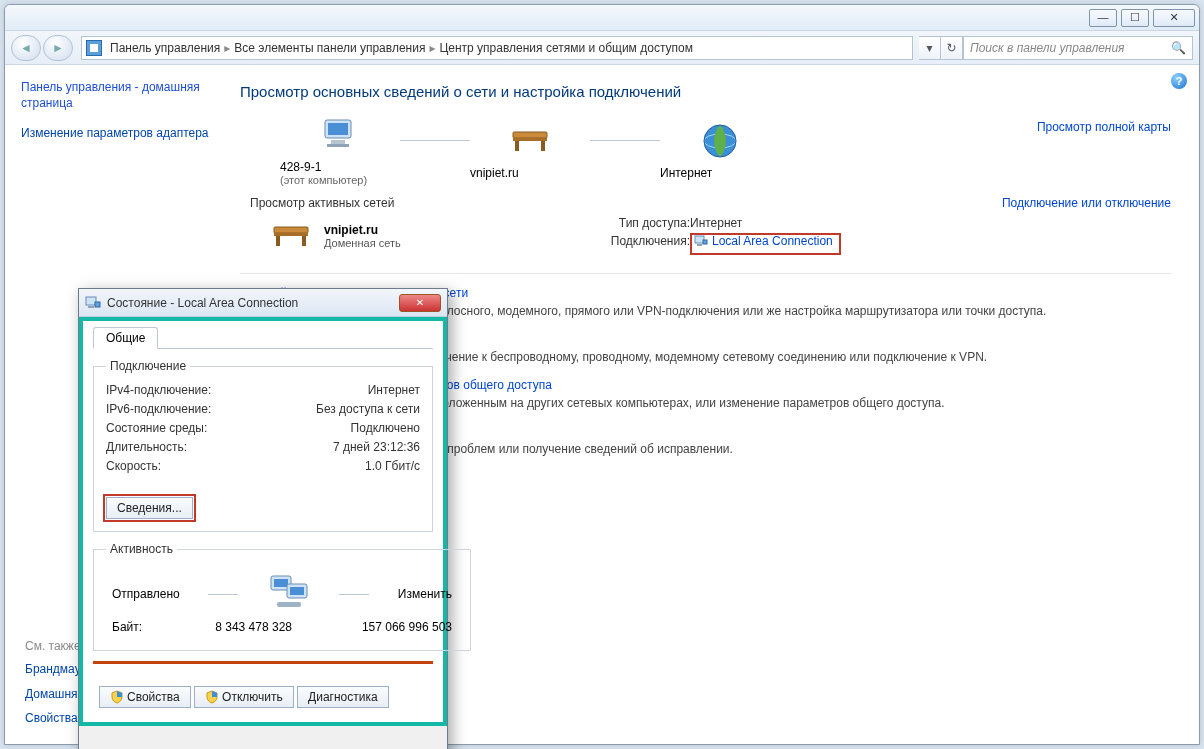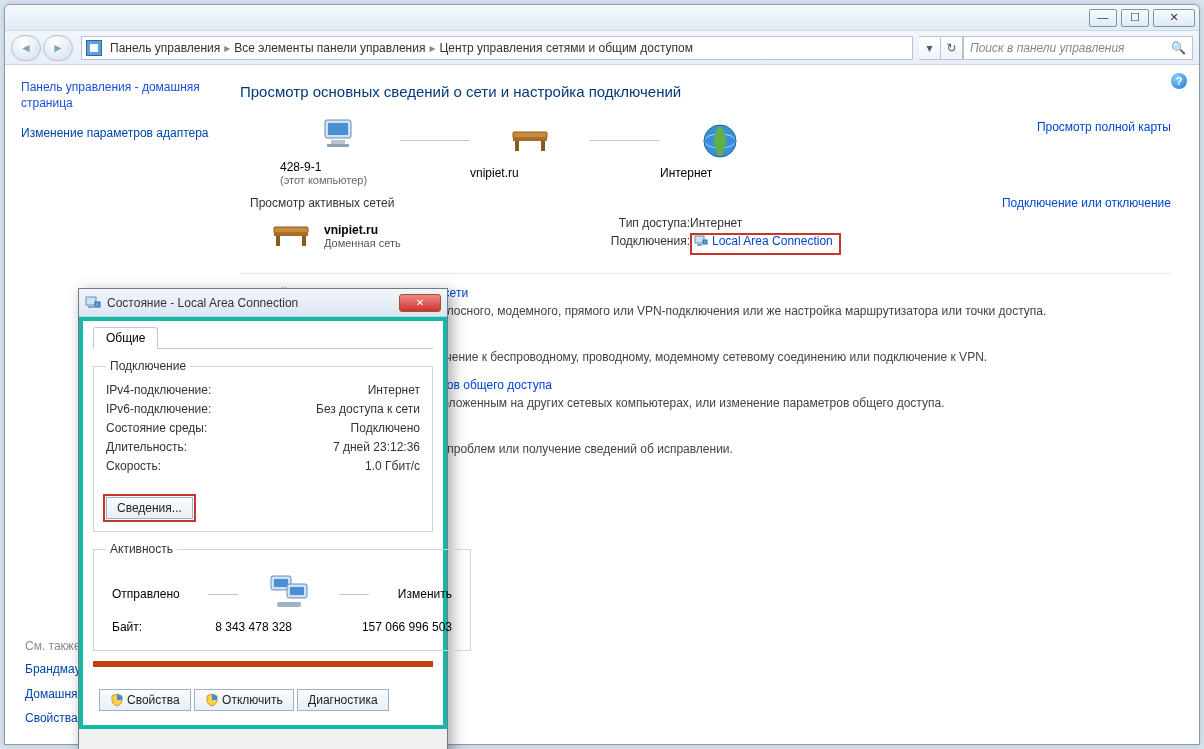--- a/index.html
+++ b/index.html
@@ -86,21 +86,21 @@
 .btn.highlight-outline { outline:2px solid #c0392b; outline-offset:1px; }
 .shield { width:14px;height:14px; display:inline-block; vertical-align:-3px; margin-right:3px;}
 .actrow { display:flex; align-items:center; justify-content:space-between; margin:8px 6px 6px 6px;}
 .actmid { text-align:center; }
 .pcicon { width:44px;height:36px; margin:0 auto 4px auto;}
 .byterow { display:flex; margin:4px 6px; }
 .byterow .bk { flex:0 0 60px; }
 .byterow .bv { width:120px; text-align:right; }
 .byterow .spacer{ width:40px;}
 .dfooter { padding:8px 12px 10px 0; text-align:right; background:#f0f0f0;}
-.dbuttons { padding:6px 6px 4px 6px; border-top:6px solid #c2410c; }
+.dbuttons { padding:6px 6px 4px 6px; border-top:3px solid #c2410c; }
 
 
 svg { display:block; }
 </style>
 </head>
 <body>
 
 <div class="window">
 
   <div class="titlebar">

